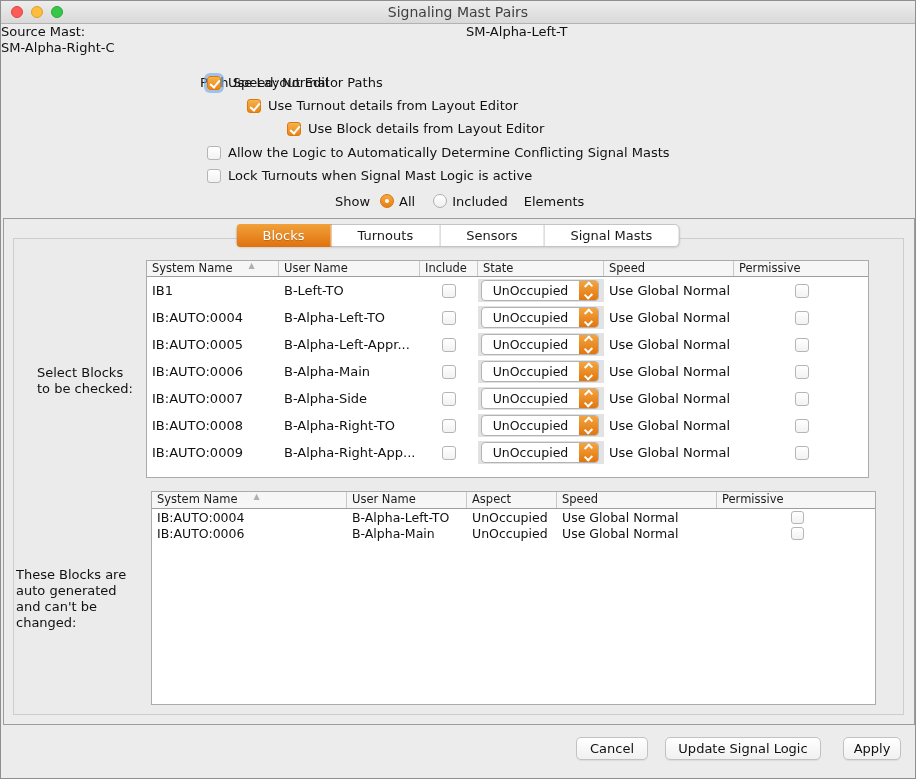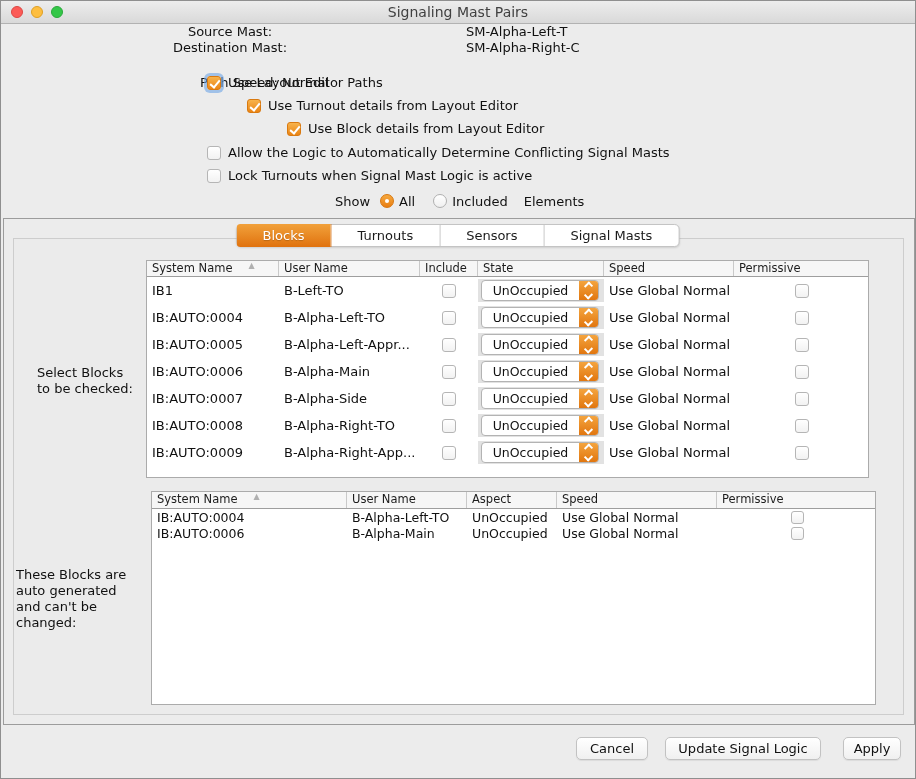--- a/index.html
+++ b/index.html
@@ -12,21 +12,21 @@
   #titlebar{position:absolute;top:0;left:0;right:0;height:22px;
             background:linear-gradient(#ededed,#d9d9d9);border-bottom:1px solid #b2b2b2;}
   .tl{position:absolute;top:5px;width:12px;height:12px;border-radius:50%;box-sizing:border-box;}
   .tl.red{left:10px;background:#fc5b57;border:1px solid #dd4743;}
   .tl.yellow{left:30px;background:#fdbe40;border:1px solid #dfa023;}
   .tl.green{left:50px;background:#34c748;border:1px solid #2aa93b;}
   #title{position:absolute;top:3px;left:0;right:0;text-align:center;font-size:14px;color:#404040;}
 
   
   .mast-row{display:grid;grid-template-columns:458px 1fr;column-gap:7px;line-height:15.5px;}
-  .mast-label{text-align:center;}
+  .mast-label{text-align:left;}
   #masts{position:absolute;top:23px;left:0;right:0;}
   #path-speed{position:absolute;left:199px;top:55px;margin-top:19px;}
   .opt-row{position:absolute;display:flex;align-items:center;gap:7px;height:17px;}
   .opt-row .lbl{white-space:nowrap;}
 
   
   .cb{width:14px;height:14px;border-radius:3px;box-sizing:border-box;flex:none;
       background:linear-gradient(#ffffff,#f2f2f2);border:1px solid #b5b5b5;position:relative;}
   .cb.checked{background:linear-gradient(#f7b34c,#ea8414);border-color:#d9790f;}
   .cb.checked::after{content:"";position:absolute;left:4px;top:1px;width:4px;height:8px;
@@ -118,21 +118,20 @@
     <span class="tl green"></span>
     <div id="title">Signaling Mast Pairs</div>
   </div>
 
   <div id="masts">
     <div class="mast-row">
       <span class="mast-label">Source Mast:</span>
       <span class="mast-value">SM-Alpha-Left-T</span>
     </div>
     <div class="mast-row">
-      <span class="mast-label">Destination Mast:</span>
       <span class="mast-value">SM-Alpha-Right-C</span>
     </div>
   </div>
 
   <div id="path-speed">Path Speed: Normal</div>
 
   <div id="options">
       <div class="opt-row" style="top: 73px; left: 206px;">
         <span class="cb checked focused"></span>
         <span class="lbl">Use Layout Editor Paths</span>

